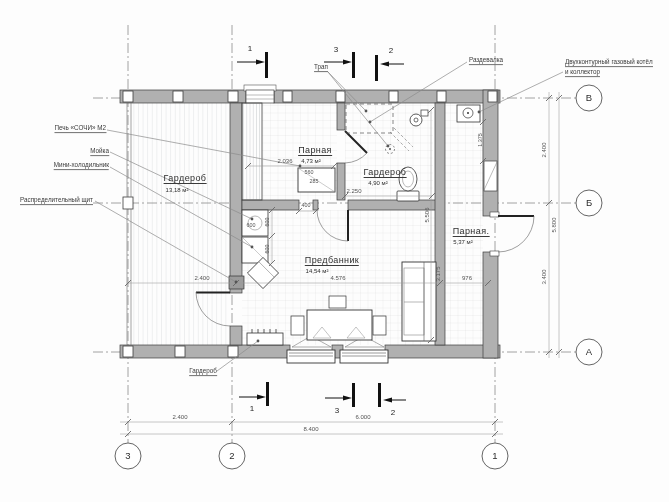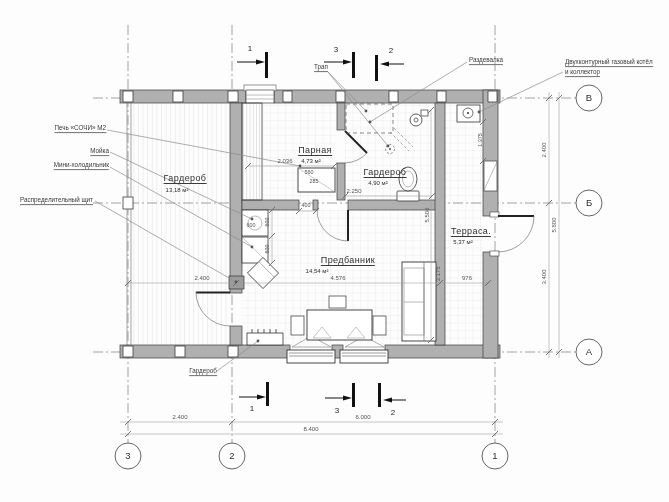--- a/index.html
+++ b/index.html
@@ -295,23 +295,23 @@
     <circle cx="495" cy="456" r="13"></circle>
   </g>
 </svg>
 
 <div class="lbl room-name" style="left:185px;top:179px">Гардероб</div>
 <div class="lbl room-area" style="left:177px;top:190px">13,18 м²</div>
 <div class="lbl room-name" style="left:315px;top:151px">Парная</div>
 <div class="lbl room-area" style="left:311px;top:161px">4,73 м²</div>
 <div class="lbl room-name" style="left:385px;top:173px">Гардероб</div>
 <div class="lbl room-area" style="left:378px;top:183px">4,90 м²</div>
-<div class="lbl room-name" style="left:348px;top:261px">Предбанник</div>
+<div class="lbl room-name" style="left:332px;top:261px">Предбанник</div>
 <div class="lbl room-area" style="left:317px;top:271px">14,54 м²</div>
-<div class="lbl room-name" style="left:471px;top:232px">Терраса.</div>
+<div class="lbl room-name" style="left:471px;top:232px">Парная.</div>
 <div class="lbl room-area" style="left:463px;top:242px">5,37 м²</div>
 
 <div class="lbl callout c-right" style="left:106px;top:129px">Печь «СОЧИ» М2</div>
 <div class="lbl callout c-right" style="left:109px;top:152px">Мойка</div>
 <div class="lbl callout c-right" style="left:109px;top:166px">Мини-холодильник</div>
 <div class="lbl callout c-right" style="left:93px;top:201px">Распределительный щит</div>
 <div class="lbl callout c-center" style="left:321px;top:68px">Трап</div>
 <div class="lbl callout c-center" style="left:203px;top:372px">Гардероб</div>
 <div class="lbl callout c-center" style="left:486px;top:61px">Раздевалка</div>
 <div class="lbl callout c-left" style="left:565px;top:63px">Двухконтурный газовый котёл</div>

